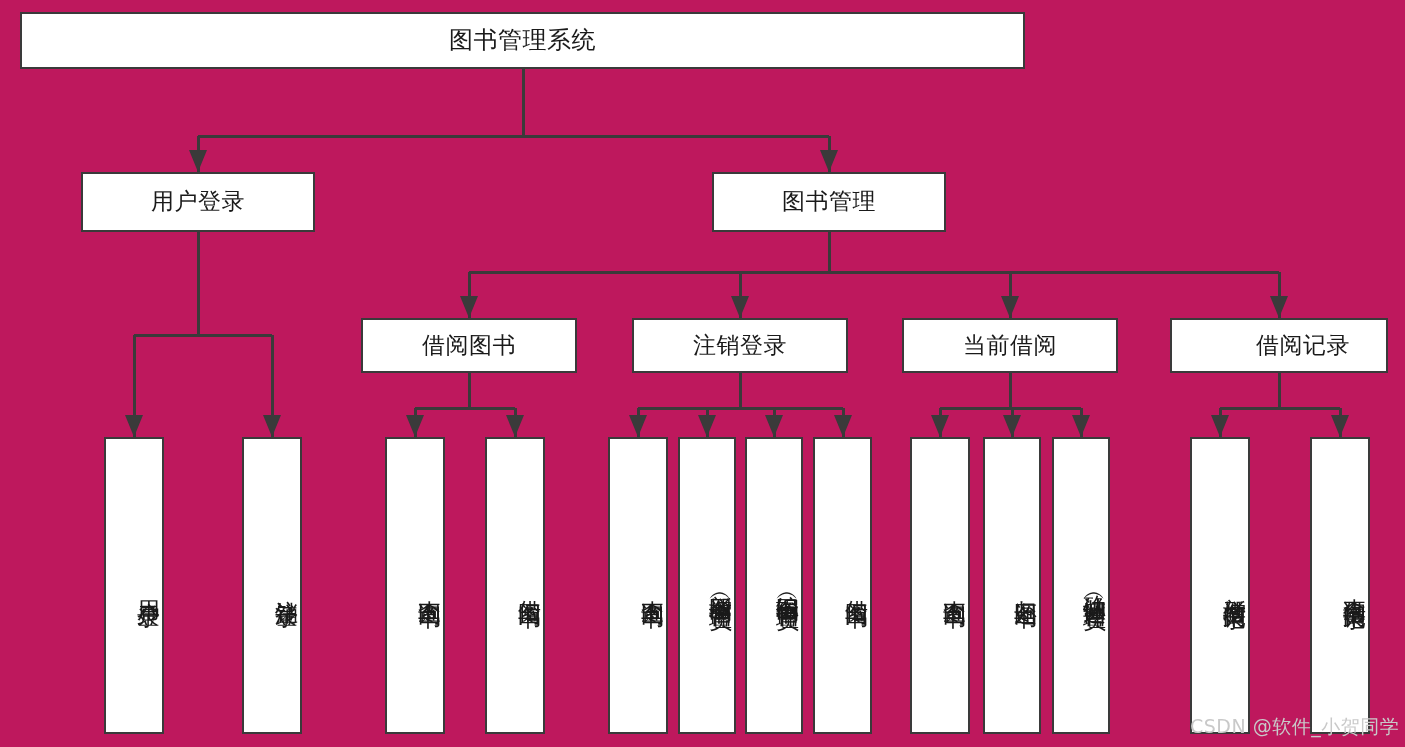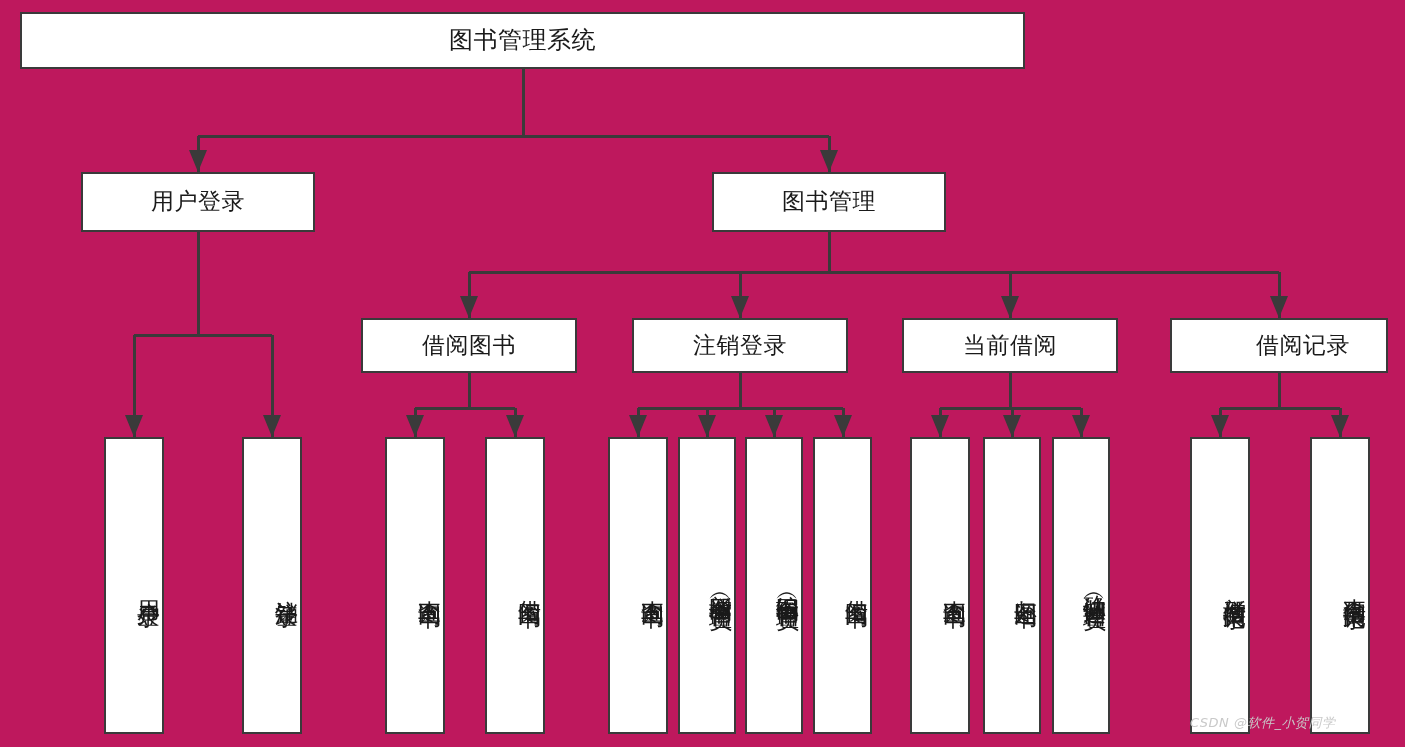--- a/index.html
+++ b/index.html
@@ -52,25 +52,24 @@
   .node.vertical .nlabel {
     writing-mode: vertical-rl;
     text-orientation: upright;
     text-align: center;
   }
   .node.root {
     font-size: 24px;
   }
   #watermark {
     position: absolute;
-    font-size: 13px;
+    font-size: 19px;
     color: #c9c9c9;
     white-space: nowrap;
     letter-spacing: 0.5px;
-    font-style: italic;
   }
 </style>
 </head>
 <body>
 
 <div id="canvas">
   <svg id="edges" viewBox="0 0 1405 747">
       <line x1="523" y1="69" x2="523" y2="136" stroke="#3a3a3a" stroke-width="3" shape-rendering="crispEdges"></line>
       <line x1="198" y1="136" x2="829" y2="136" stroke="#3a3a3a" stroke-width="3" shape-rendering="crispEdges"></line>
       <line x1="198" y1="136" x2="198" y2="172" stroke="#3a3a3a" stroke-width="3" shape-rendering="crispEdges"></line>

